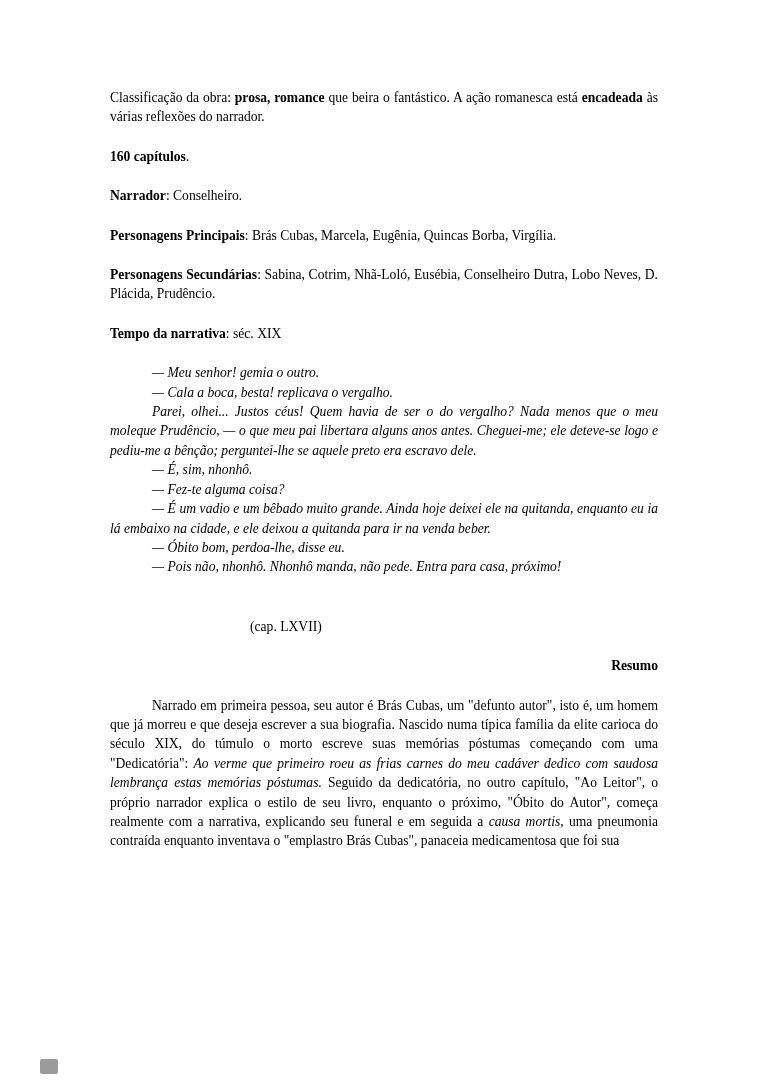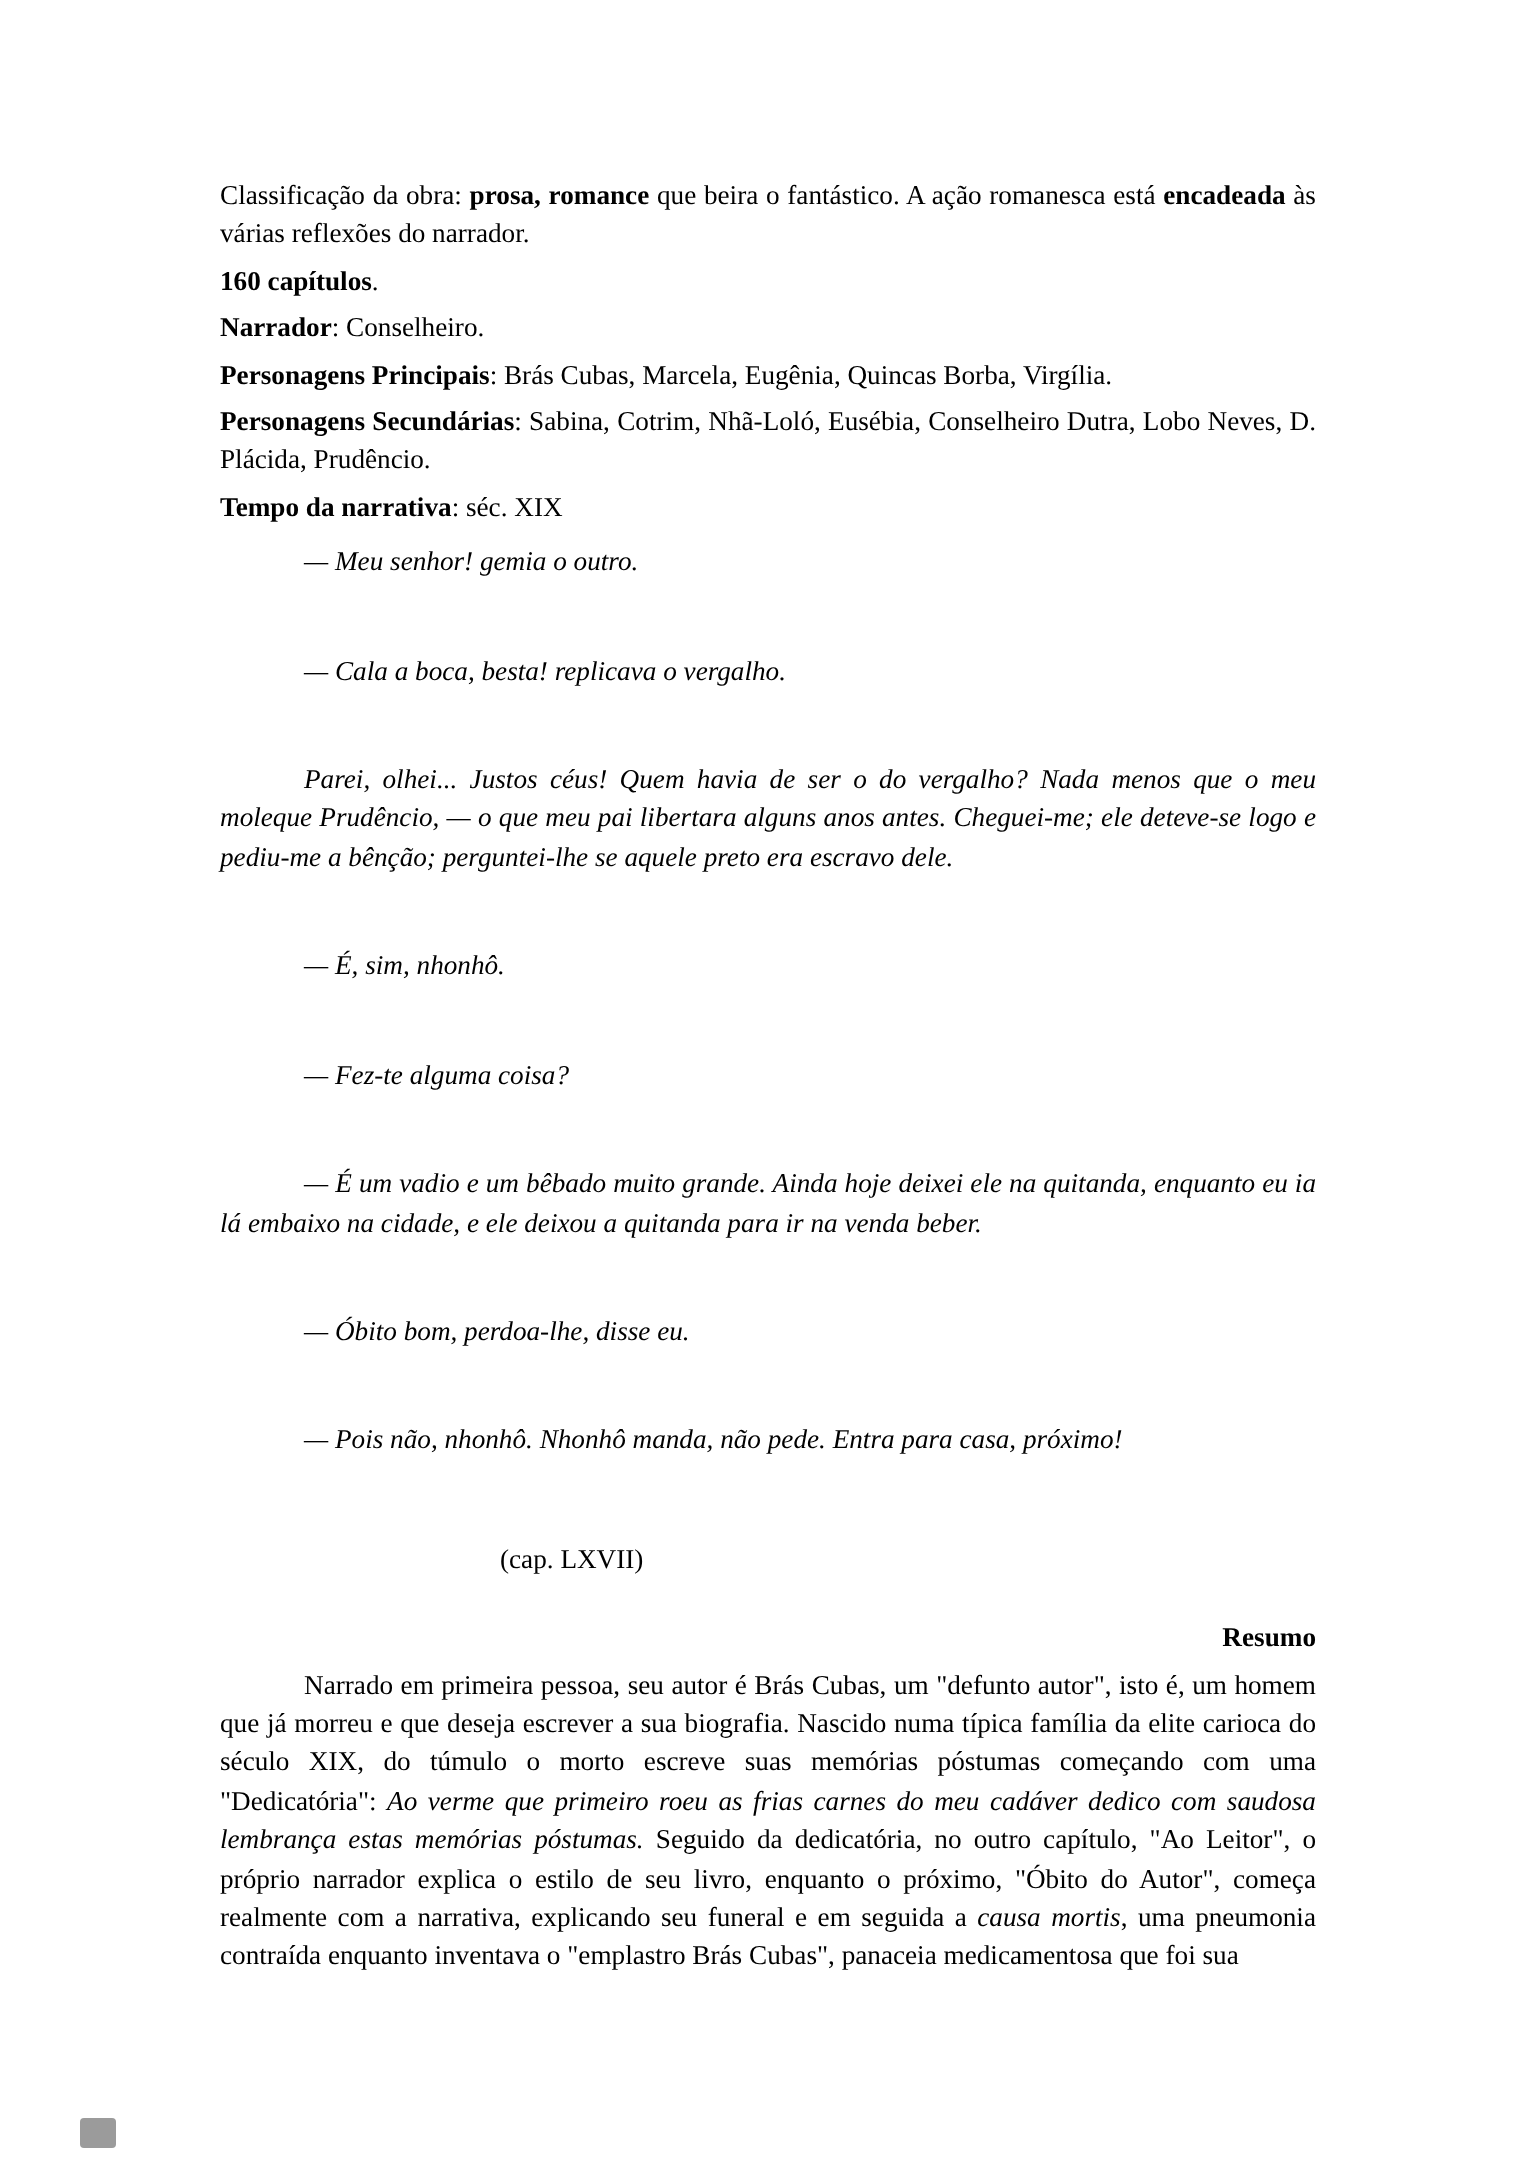--- a/index.html
+++ b/index.html
@@ -21,24 +21,24 @@
     left: 110px;
     top: 88px;
     width: 548px;
     font-size: 13.6px;
     line-height: 19.4px;
   }
   .block {
     margin: 0;
     padding: 0;
   }
-  .para   { text-align: justify; margin-top: 4px; }
+  .para   { text-align: justify; margin-top: 20px; }
   .first  { margin-top: 0; }
-  .quote  { font-style: italic; text-align: justify; text-indent: 42px; margin-top: 35px; }
-  .start  { margin-top: 8px; }
+  .quote  { font-style: italic; text-align: justify; text-indent: 42px; }
+  .start  { margin-top: 20px; }
   .caption{ margin-top: 40px; text-align: left; text-indent: 140px; }
   .heading{ margin-top: 20px; text-align: right; }
   .indent { text-indent: 42px; }
   .b { font-weight: bold; }
   .i { font-style: italic; }
   .footer-marker {
     position: absolute;
     left: 40px;
     top: 1059px;
     width: 18px;

